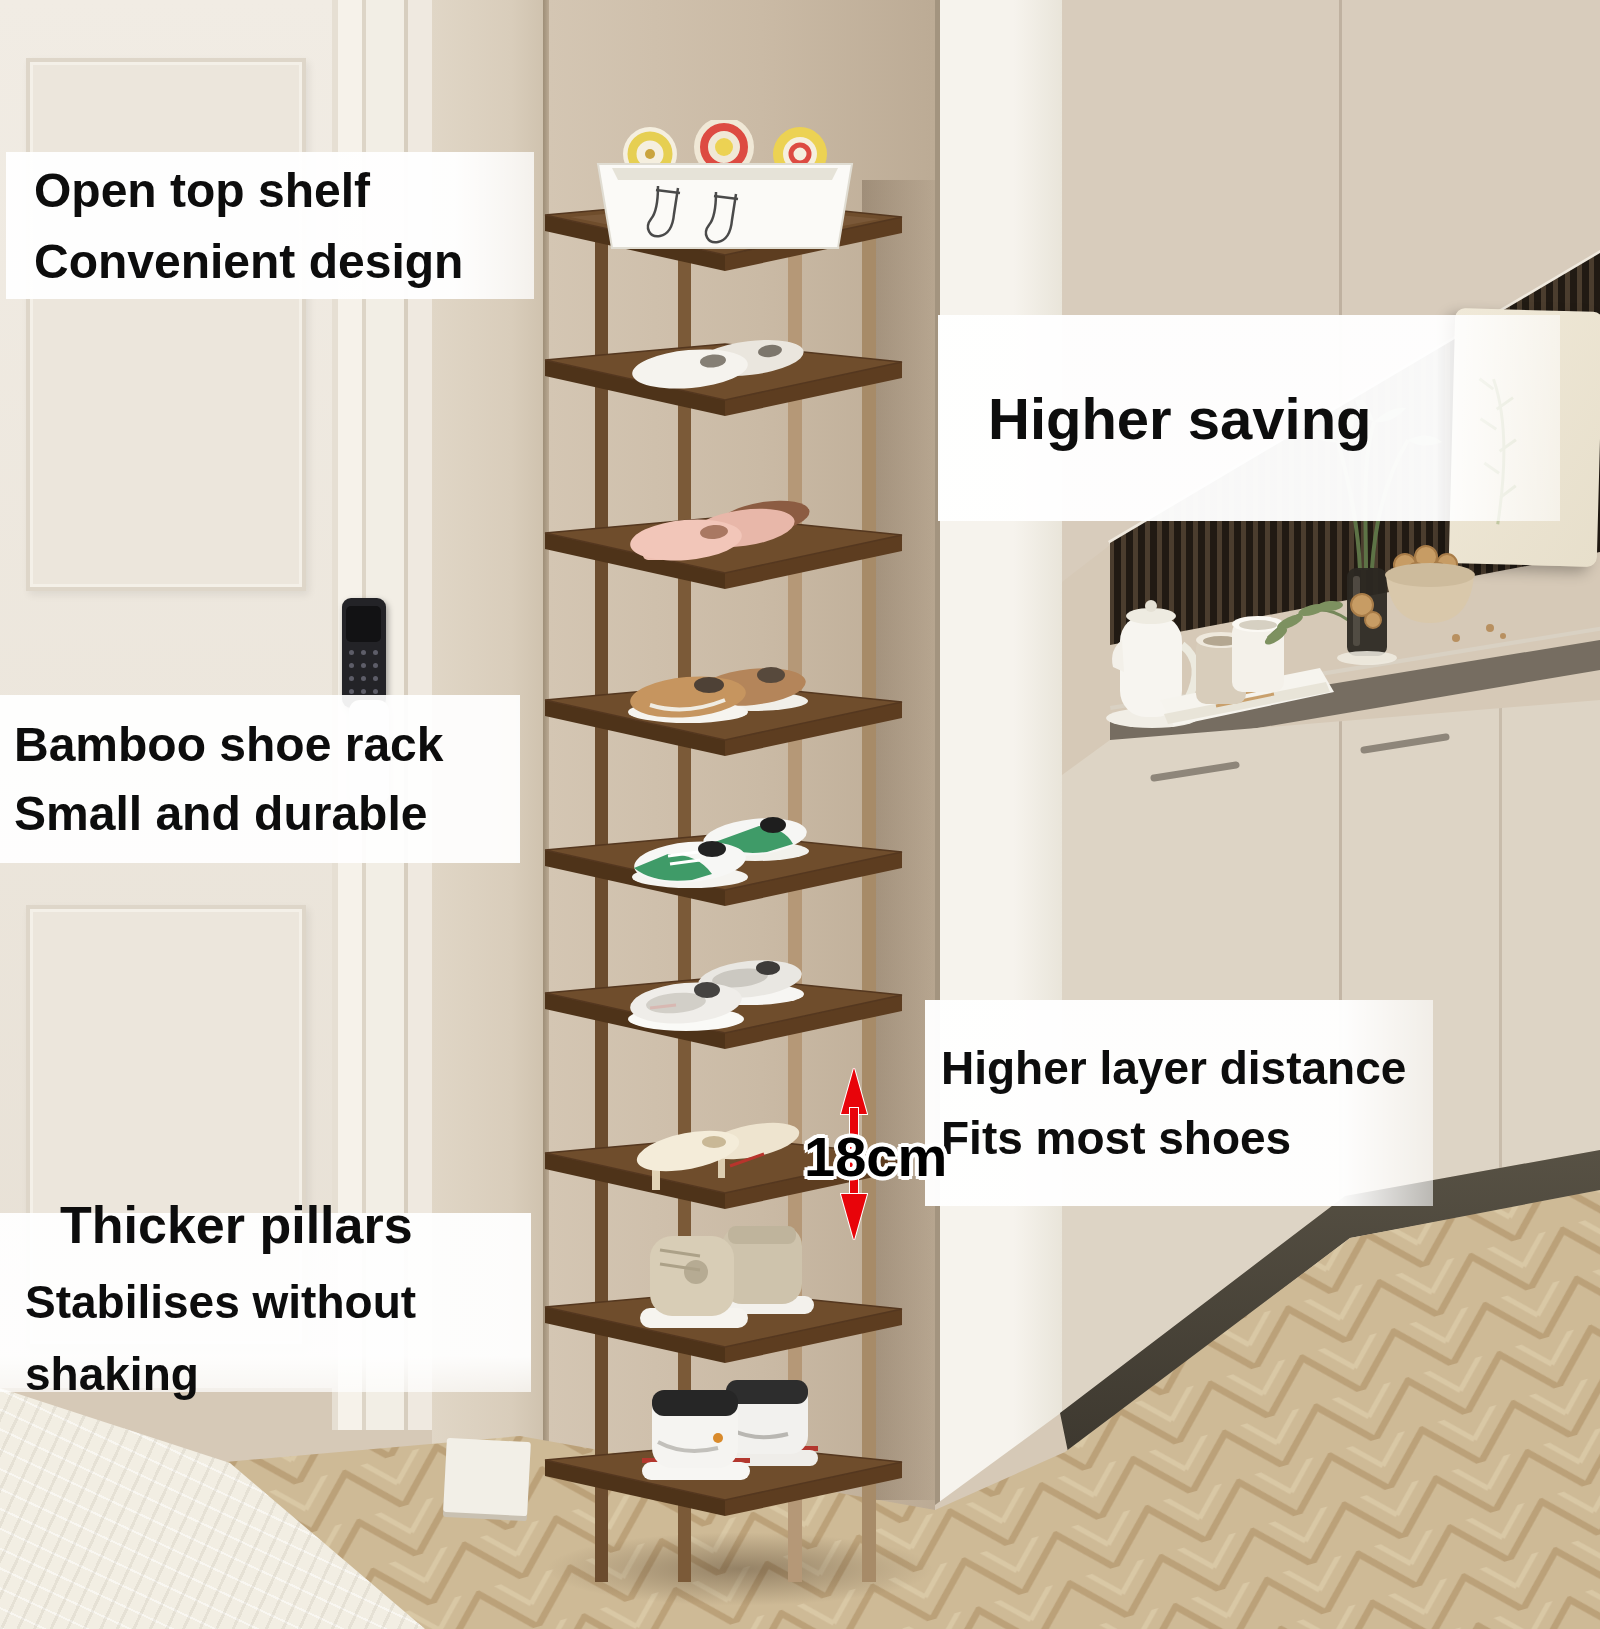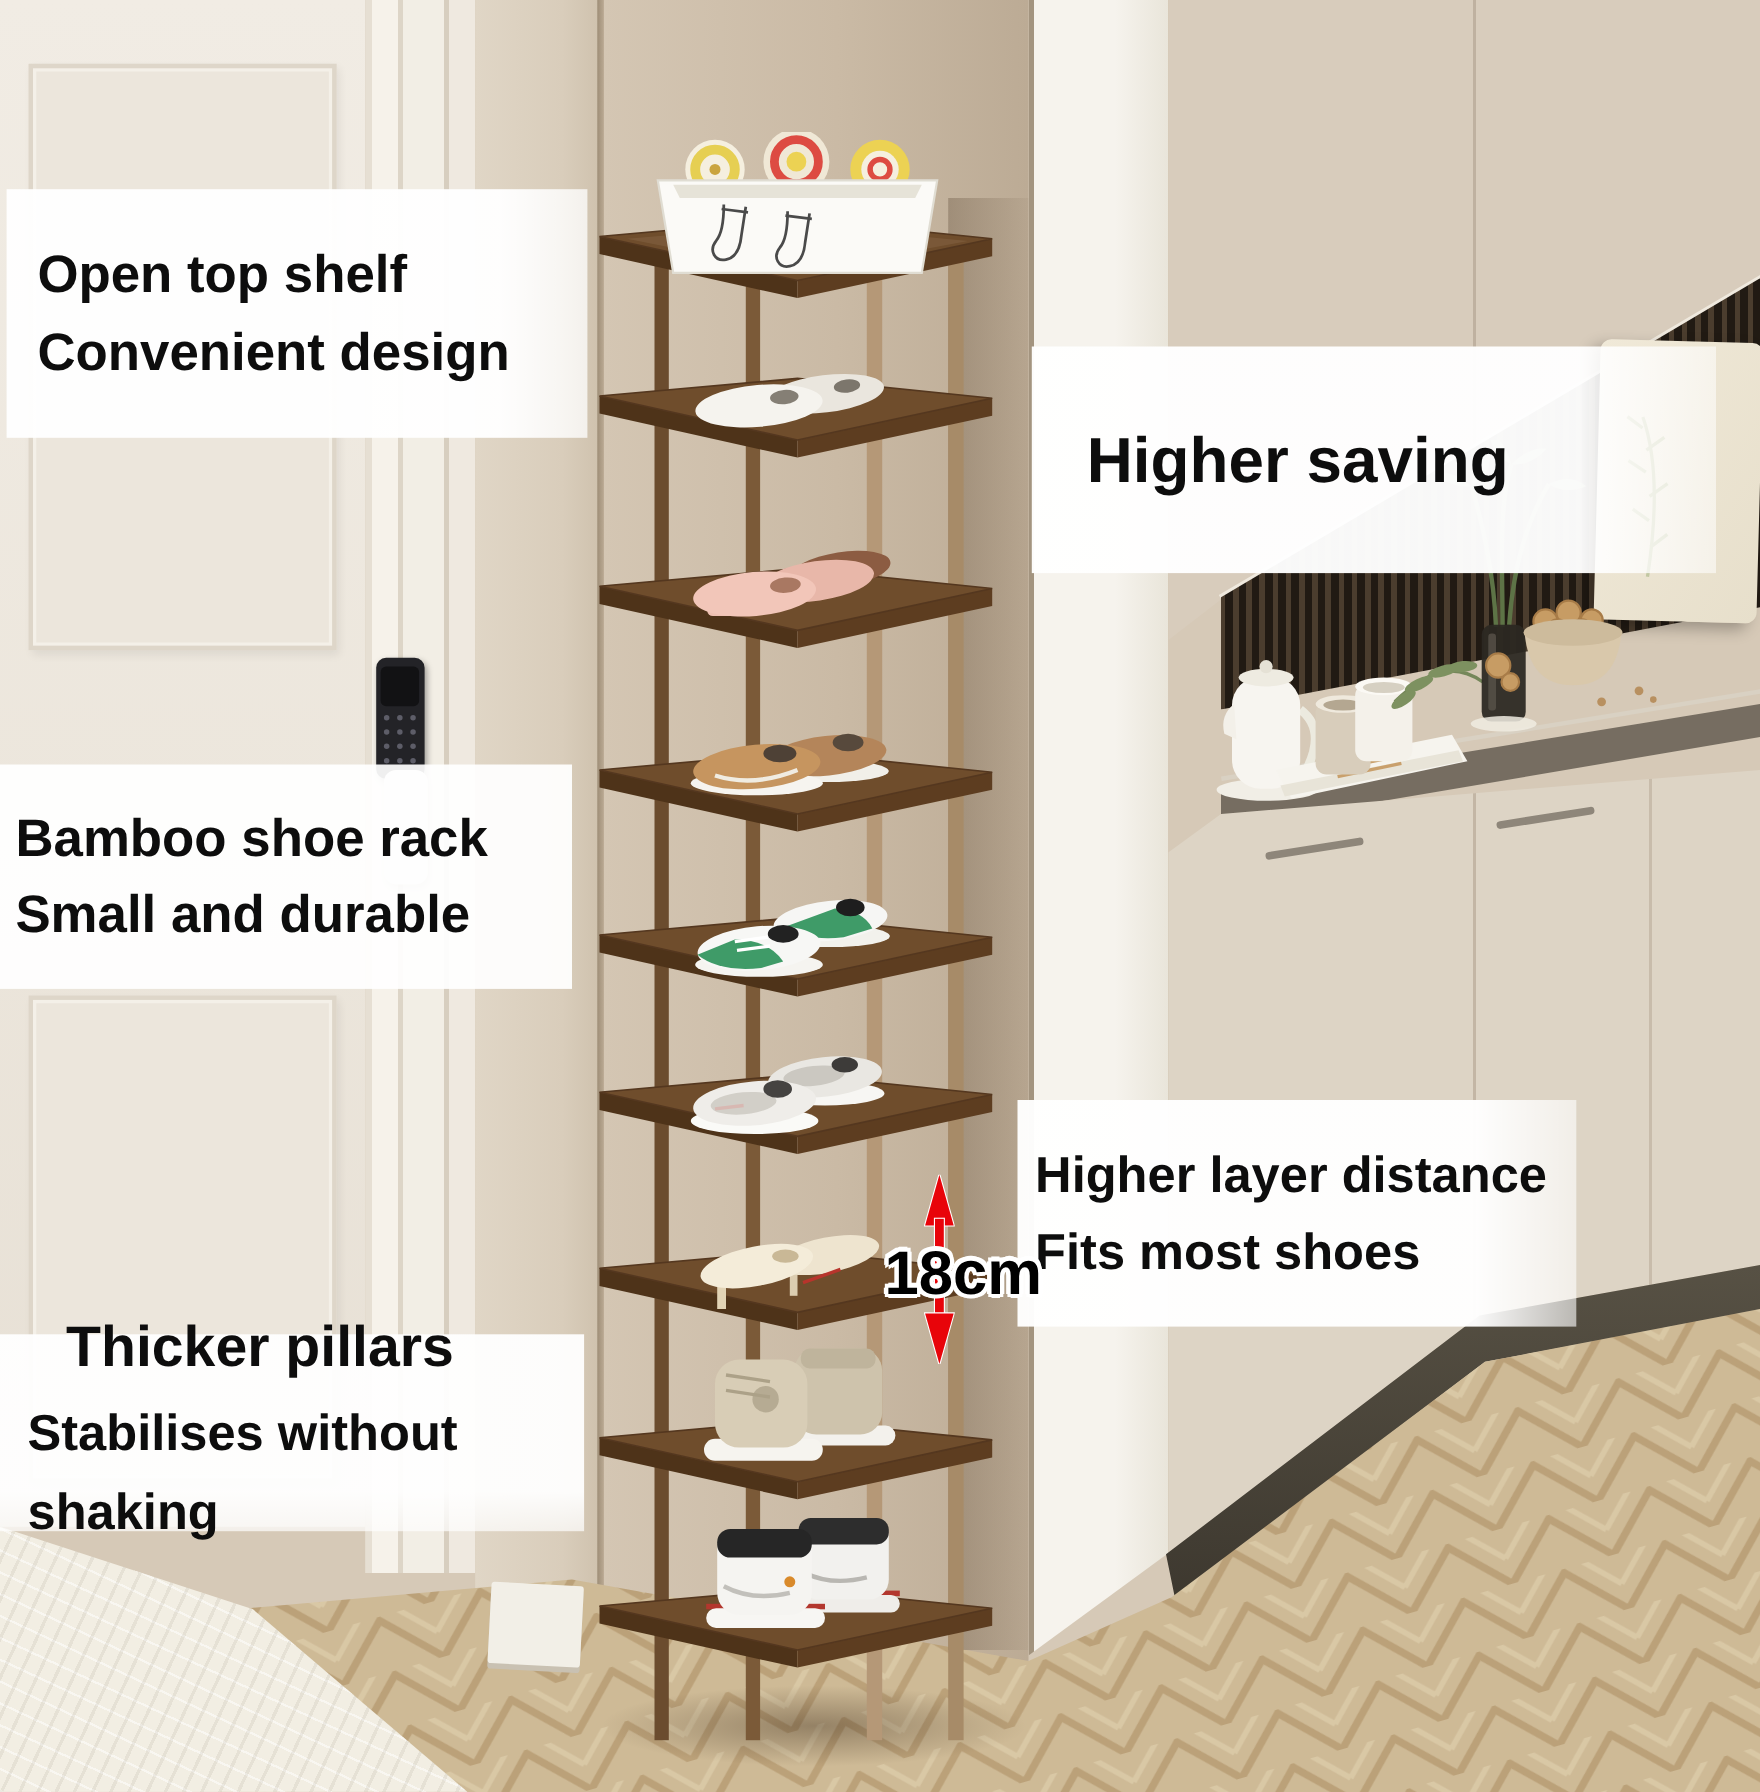--- a/index.html
+++ b/index.html
@@ -72,25 +72,25 @@
         background-image:repeating-linear-gradient(115deg,rgba(120,110,90,.10) 0 3px,transparent 3px 15px),
                          repeating-linear-gradient(25deg,rgba(255,255,255,.5) 0 2px,transparent 2px 18px);
         clip-path:polygon(0 8px,230px 83px,425px 249px,0 249px);}
   .baseboard{left:445px;top:1440px;width:84px;height:74px;background:#f2efe7;
         border-radius:3px;transform:rotate(3deg);box-shadow:0 5px 0 #c9c1b2;}
   .rack-floor-shadow{left:545px;top:1532px;width:390px;height:74px;border-radius:50%;
         background:radial-gradient(ellipse at center,rgba(55,38,22,.38),rgba(55,38,22,0) 70%);}
 
   
   .callout{color:#0d0d0d;font-weight:700;display:flex;flex-direction:column;justify-content:center;}
-  .box1{left:6px;top:172px;width:500px;height:226px;padding-left:28px;gap:16px;
+  .box1{left:6px;top:152px;width:500px;height:147px;padding-left:28px;gap:16px;
         background:linear-gradient(90deg,rgba(255,255,255,.97) 85%,rgba(255,255,255,.75));font-size:48px;}
   .box2{left:938px;top:315px;width:572px;height:206px;padding-left:50px;gap:20px;
         background:linear-gradient(90deg,rgba(255,255,255,.97) 80%,rgba(255,255,255,.55));font-size:58px;}
-  .box3{left:0;top:695px;width:506px;height:204px;padding-left:14px;gap:14px;
+  .box3{left:0;top:695px;width:506px;height:168px;padding-left:14px;gap:14px;
         background:rgba(255,255,255,.93);font-size:48px;}
   .box4{left:925px;top:1000px;width:492px;height:206px;padding-left:16px;gap:16px;
         background:linear-gradient(90deg,rgba(255,255,255,.97) 82%,rgba(255,255,255,.6));font-size:46px;}
   .box5{left:0;top:1213px;width:506px;height:179px;padding-left:25px;gap:12px;
         background:linear-gradient(180deg,rgba(255,255,255,.95) 80%,rgba(255,255,255,.7));}
   .box5 .l1{font-size:52px;padding-left:35px;}
   .box5 .l2{font-size:46px;width:450px;line-height:1.55;}
 
   
   .measure-label{left:804px;top:1124px;font-size:56px;font-weight:700;color:#000000;

